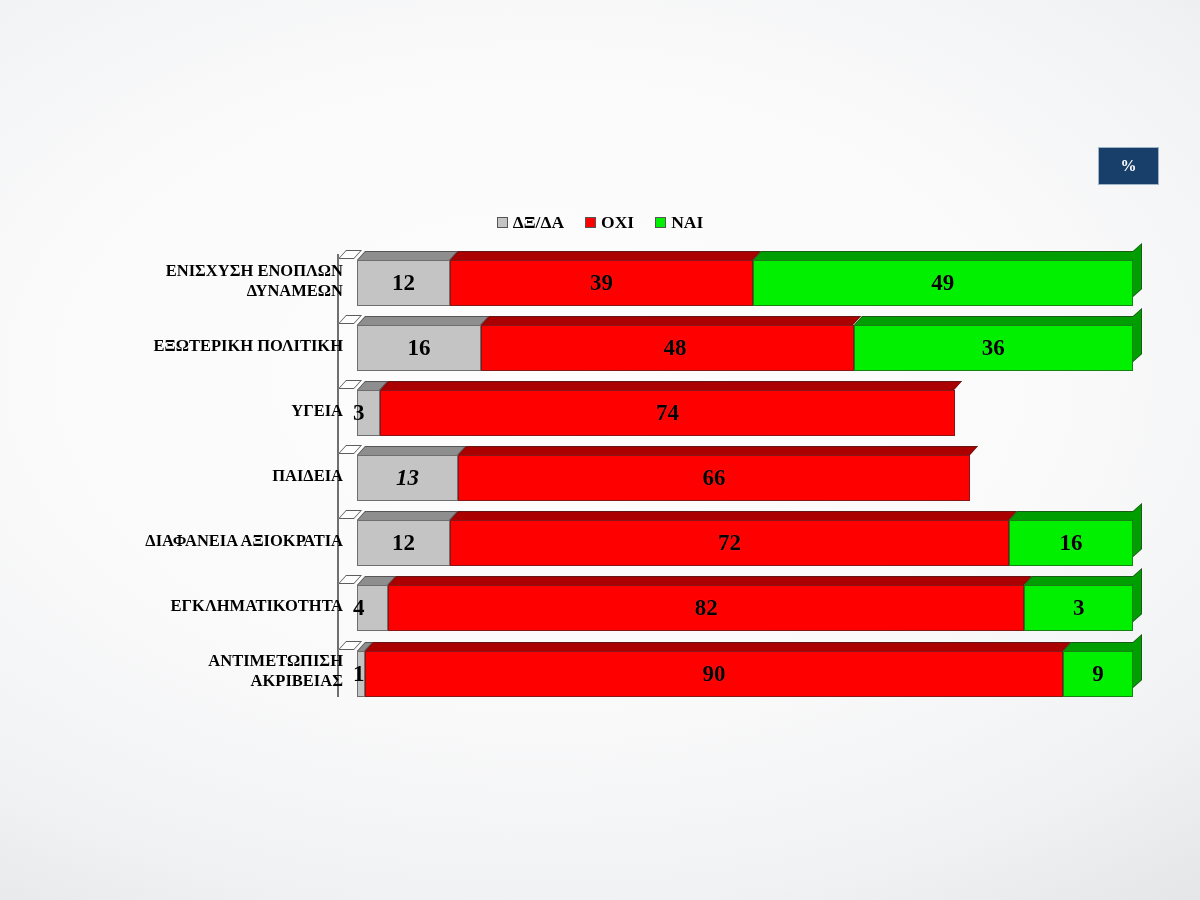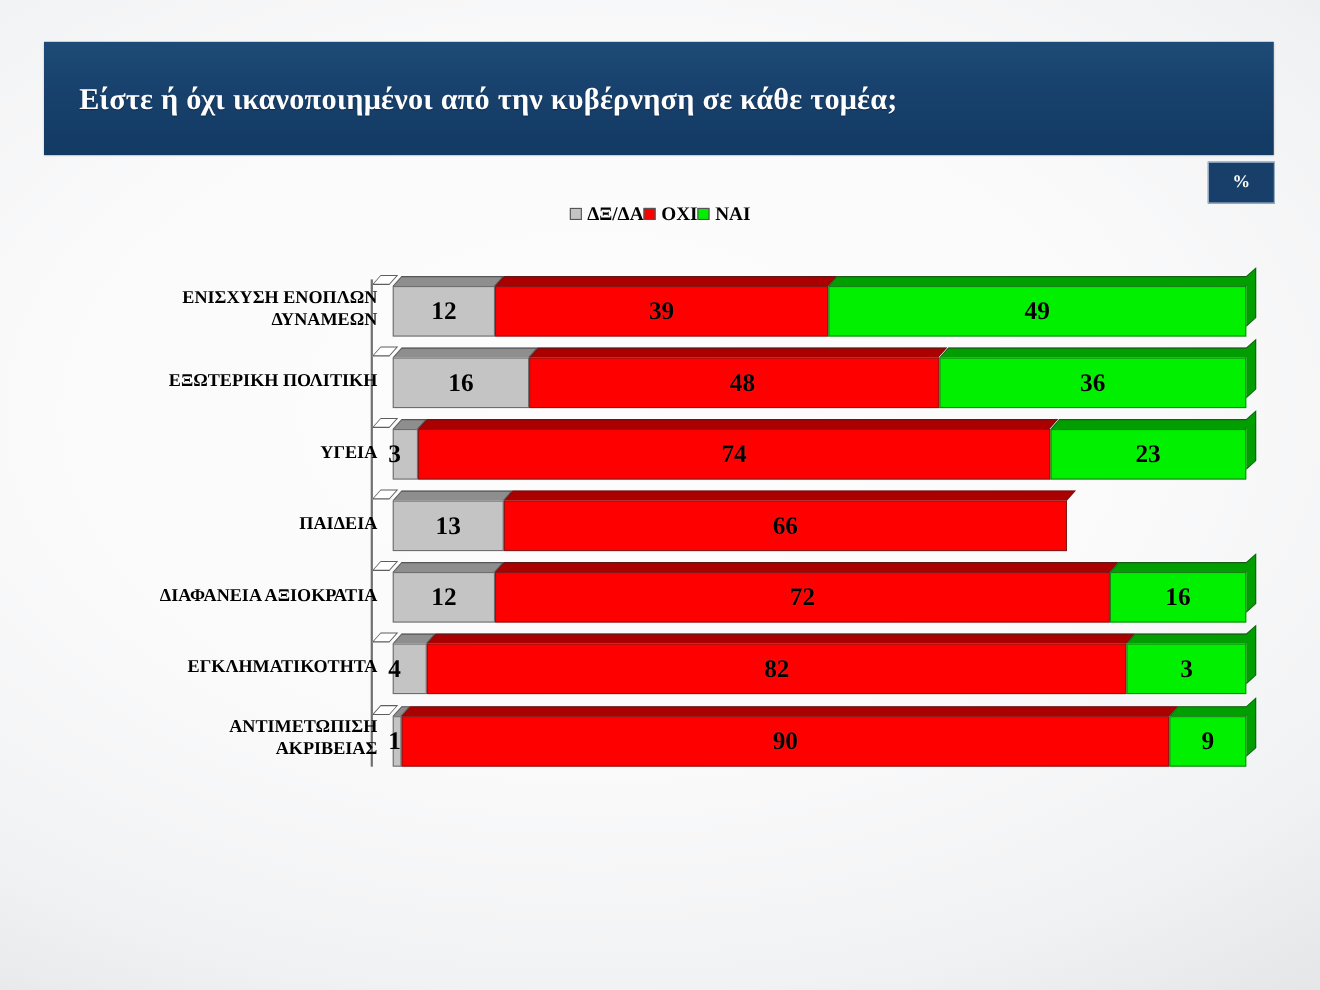--- a/index.html
+++ b/index.html
@@ -57,25 +57,26 @@
     font-size: 16px;
     font-weight: bold;
     display: flex;
     align-items: center;
     justify-content: center;
   }
 
   
   .legend {
     position: absolute;
-    left: 0; top: 184px;
+    left: 0; top: 212px;
     width: 1200px;
     display: flex;
     justify-content: center;
     align-items: center;
+    gap: 21px;
   }
   .legend-item {
     display: flex;
     align-items: center;
     gap: 5px;
     font-size: 17.5px;
     font-weight: bold;
     color: #000000;
   }
   .legend-swatch {
@@ -217,23 +218,20 @@
     position: absolute;
     left: 0; bottom: 0;
     width: 1200px; height: 100px;
   }
 </style>
 </head>
 <body>
 
 <div class="slide">
 
-  <div class="title-bar">
-    <div class="title-text">Είστε ή όχι ικανοποιημένοι από την κυβέρνηση σε κάθε τομέα;</div>
-  </div>
 
   <div class="pct-badge">%</div>
 
   <div class="legend" id="legend">
       <div class="legend-item">
         <span class="legend-swatch" style="background: rgb(196, 196, 196);"></span>
         <span>ΔΞ/ΔΑ</span>
       </div>
       <div class="legend-item">
         <span class="legend-swatch" style="background: rgb(254, 0, 0);"></span>
@@ -300,33 +298,27 @@
             <div class="seg c-gray tiny" style="width: 3%;">
               <div class="face"></div>
               <div class="top"></div>
               <span class="val">3</span>
             </div>
             <div class="seg c-red" style="width: 74%;">
               <div class="face"></div>
               <div class="top"></div>
               <span class="val">74</span>
             </div>
-            <div class="seg c-green last" style="width: 23%;">
-              <div class="face"></div>
-              <div class="top"></div>
-              <div class="side"></div>
-              <span class="val">23</span>
-            </div>
           </div>
         </div>
         <div class="row">
           <div class="cat-label">ΠΑΙΔΕΙΑ</div>
           <div class="tick"></div>
           <div class="bar-wrap">
-            <div class="seg c-gray" style="width: 13%;">
+            <div class="seg c-gray" style="width: 13%; font-style: italic;">
               <div class="face"></div>
               <div class="top"></div>
               <span class="val">13</span>
             </div>
             <div class="seg c-red" style="width: 66%;">
               <div class="face"></div>
               <div class="top"></div>
               <span class="val">66</span>
             </div>
           </div>

